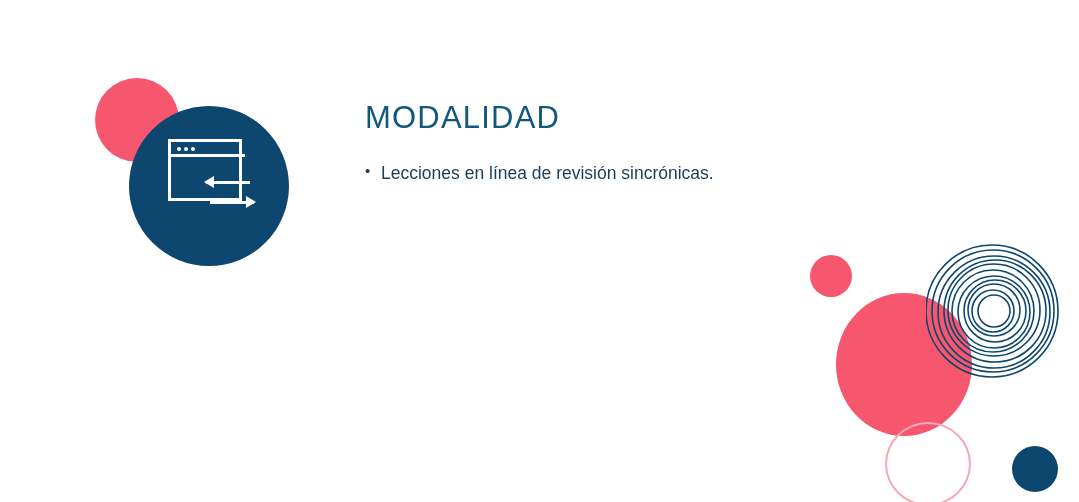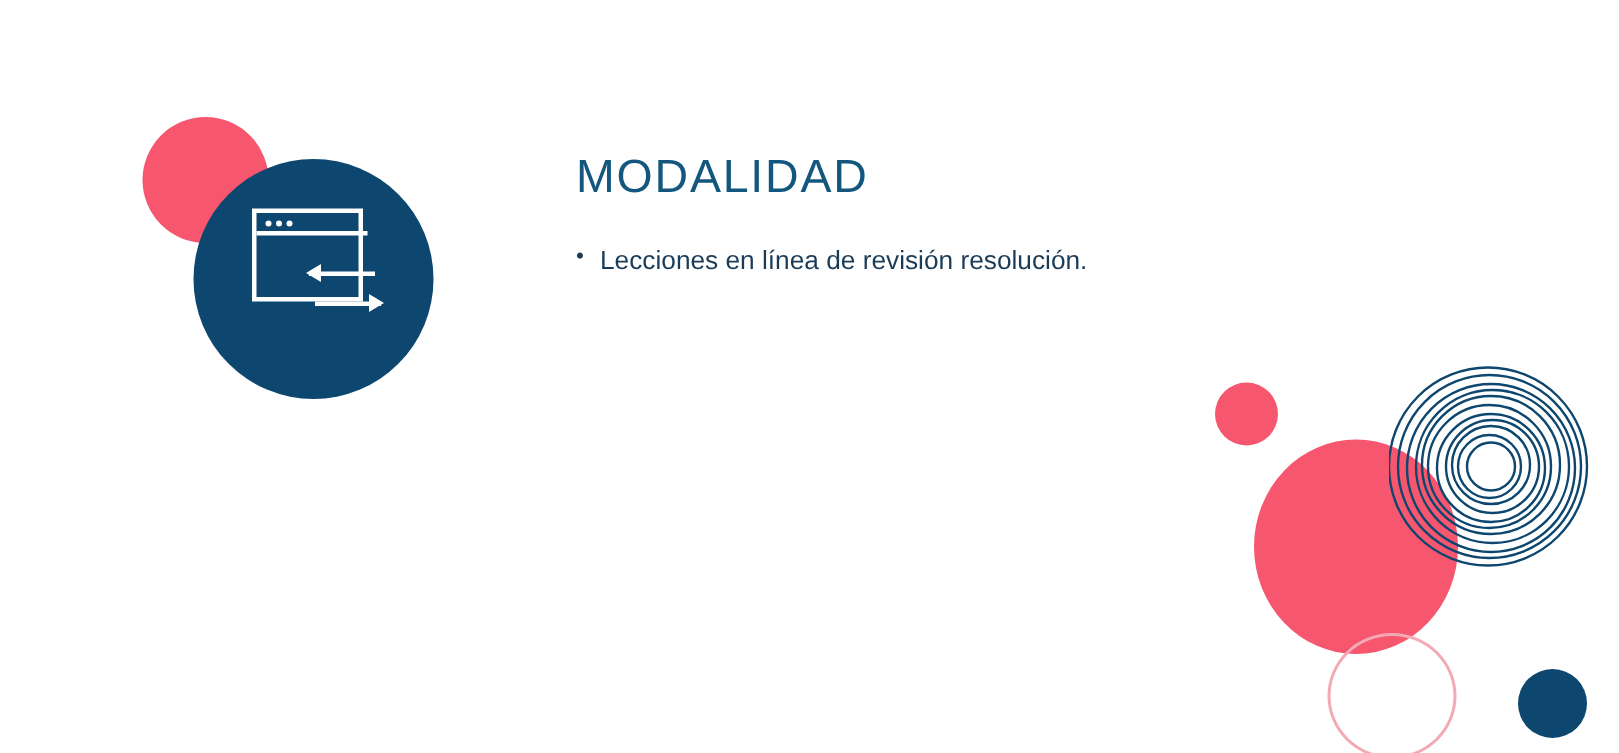--- a/index.html
+++ b/index.html
@@ -110,21 +110,21 @@
   .arrow-head.right {
     left: 40px; top: 29px;
     border-top: 6px solid transparent;
     border-bottom: 6px solid transparent;
     border-left: 10px solid #ffffff;
   }
 
   
   .content {
     position: absolute;
-    left: 384px;
+    left: 365px;
     top: 100px;
     width: 640px;
   }
   .title {
     color: #14577e;
     font-size: 31px;
     letter-spacing: 1.2px;
     font-weight: normal;
     margin: 0 0 24px 0;
     font-family: "Liberation Sans", sans-serif;
@@ -211,21 +211,21 @@
         <div class="arrow-head left"></div>
         <div class="arrow-line arrow-right-line"></div>
         <div class="arrow-head right"></div>
       </div>
     </div>
   </div>
 
   <div class="content">
     <h1 class="title">MODALIDAD</h1>
     <ul class="bullets">
-      <li class="bullet">Lecciones en línea de revisión resolución.</li>
+      <li class="bullet">Lecciones en línea de revisión sincrónicas.</li>
     </ul>
   </div>
 
   <div class="deco small-pink"></div>
   <div class="deco big-pink"></div>
   <div class="deco pink-outline"></div>
   <div class="deco navy-dot"></div>
 
   <div class="deco rings">
     <svg width="136" height="136" viewBox="0 0 136 136" aria-hidden="true">

